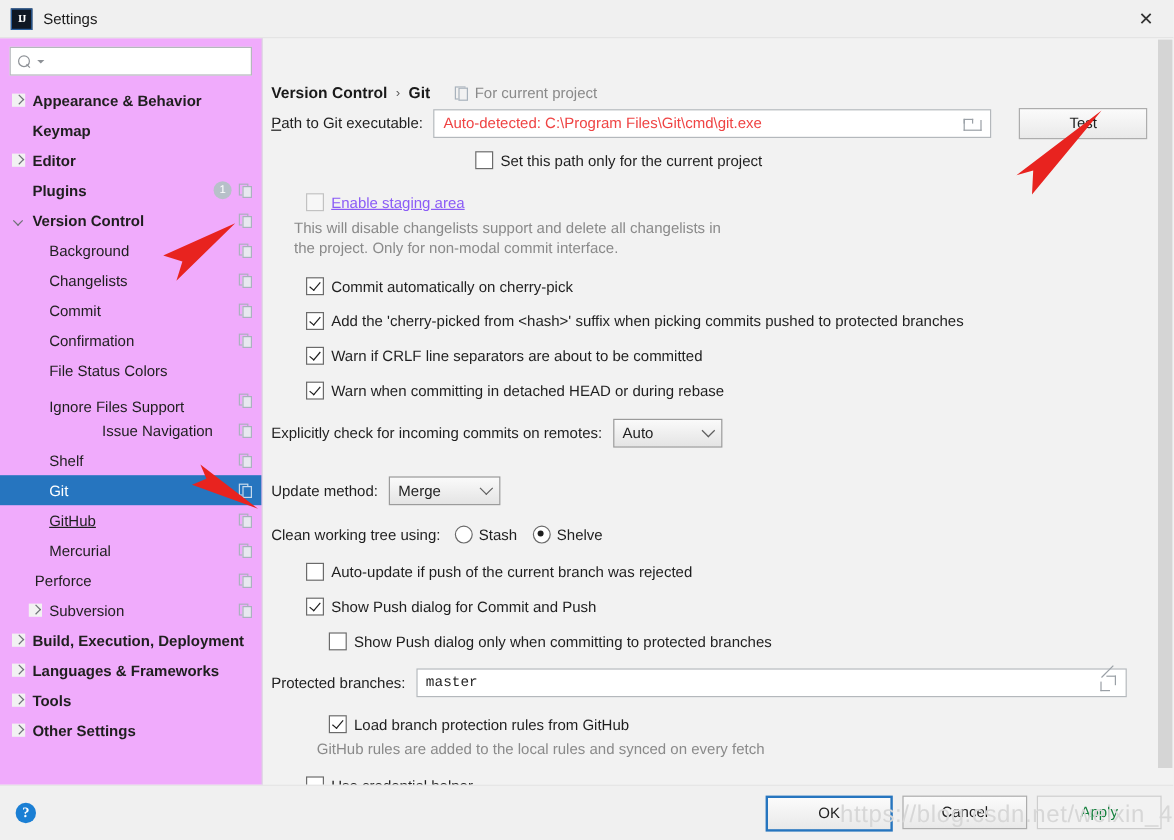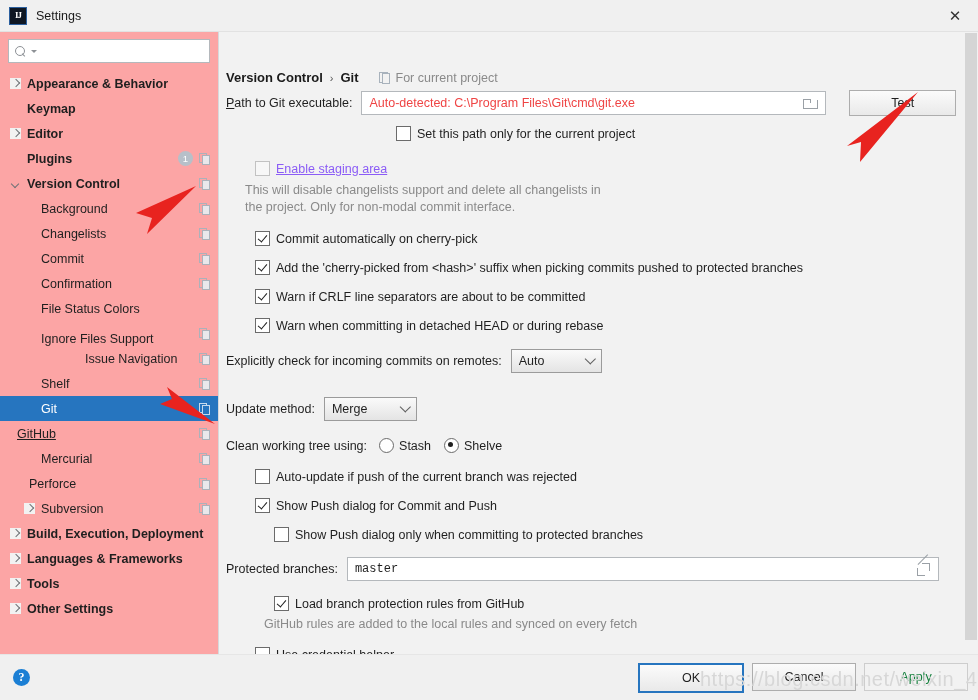--- a/index.html
+++ b/index.html
@@ -55,21 +55,21 @@
 
   
   .body {
     flex: 1; display: flex; min-height: 0;
     position: relative;
   }
 
   
   .left {
     width: 218px; min-width: 218px;
-    background: #fca5a5;
+    background: #f0abfc;
     display: flex; flex-direction: column;
     border-right: 1px solid #d6d9dc;
     position: relative;
   }
   .search-wrap { padding: 7px 8px 6px 8px; }
   .search-box {
     height: 22px; background: #fff;
     border: 1px solid #b4b8bc;
     display: flex; align-items: center;
     padding-left: 6px;
@@ -419,21 +419,21 @@
               <span class="copy-icon"></span>
             </span>
           </div>
           <div class="node selected" style="padding-left: 24px;">
             <span class="spacer-indent"></span>
             <span class="label" style="margin-left: 6px;">Git</span>
             <span class="right-icons">
               <span class="copy-icon"></span>
             </span>
           </div>
-          <div class="node" style=" text-decoration: underline;">
+          <div class="node" style="padding-left: 24px; text-decoration: underline;">
             <span class="spacer-indent"></span>
             <span class="label" style="margin-left: 6px;">GitHub</span>
             <span class="right-icons">
               <span class="copy-icon"></span>
             </span>
           </div>
           <div class="node" style="padding-left: 24px;">
             <span class="spacer-indent"></span>
             <span class="label" style="margin-left: 6px;">Mercurial</span>
             <span class="right-icons">

